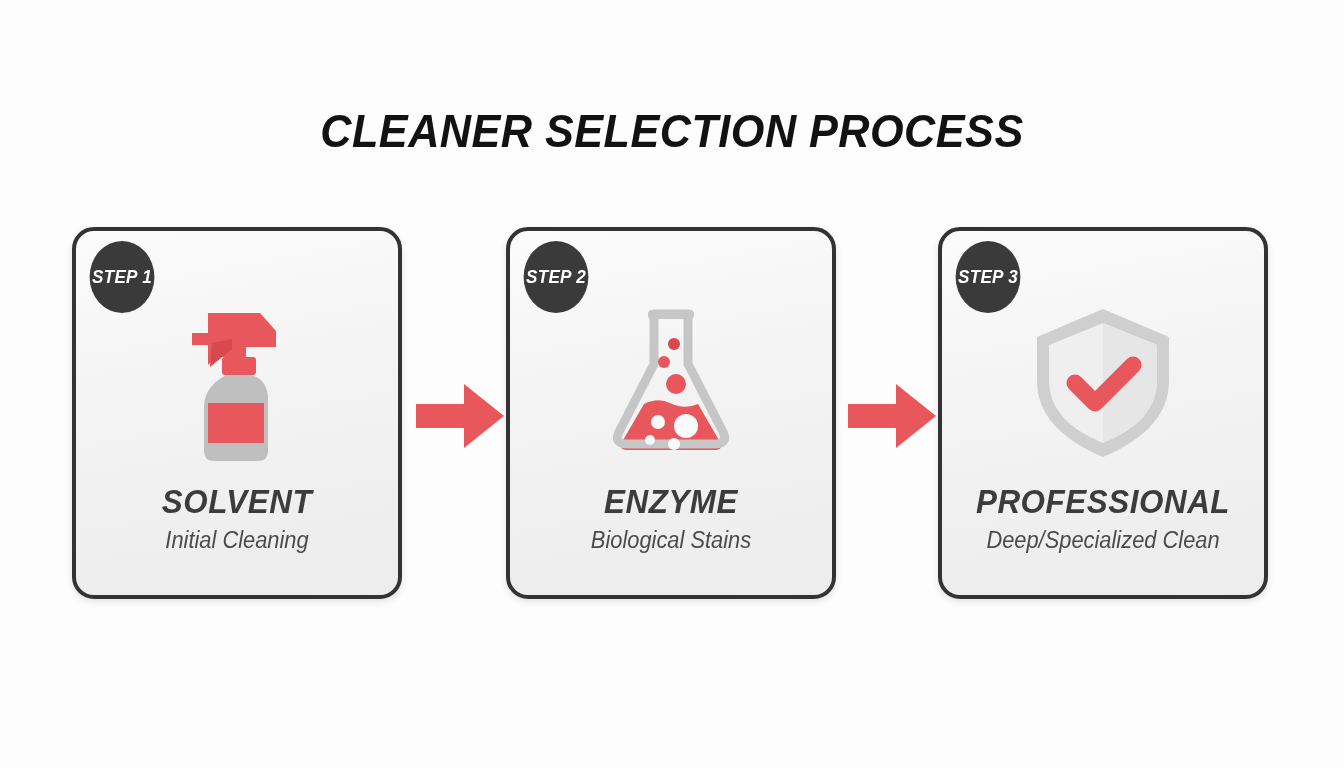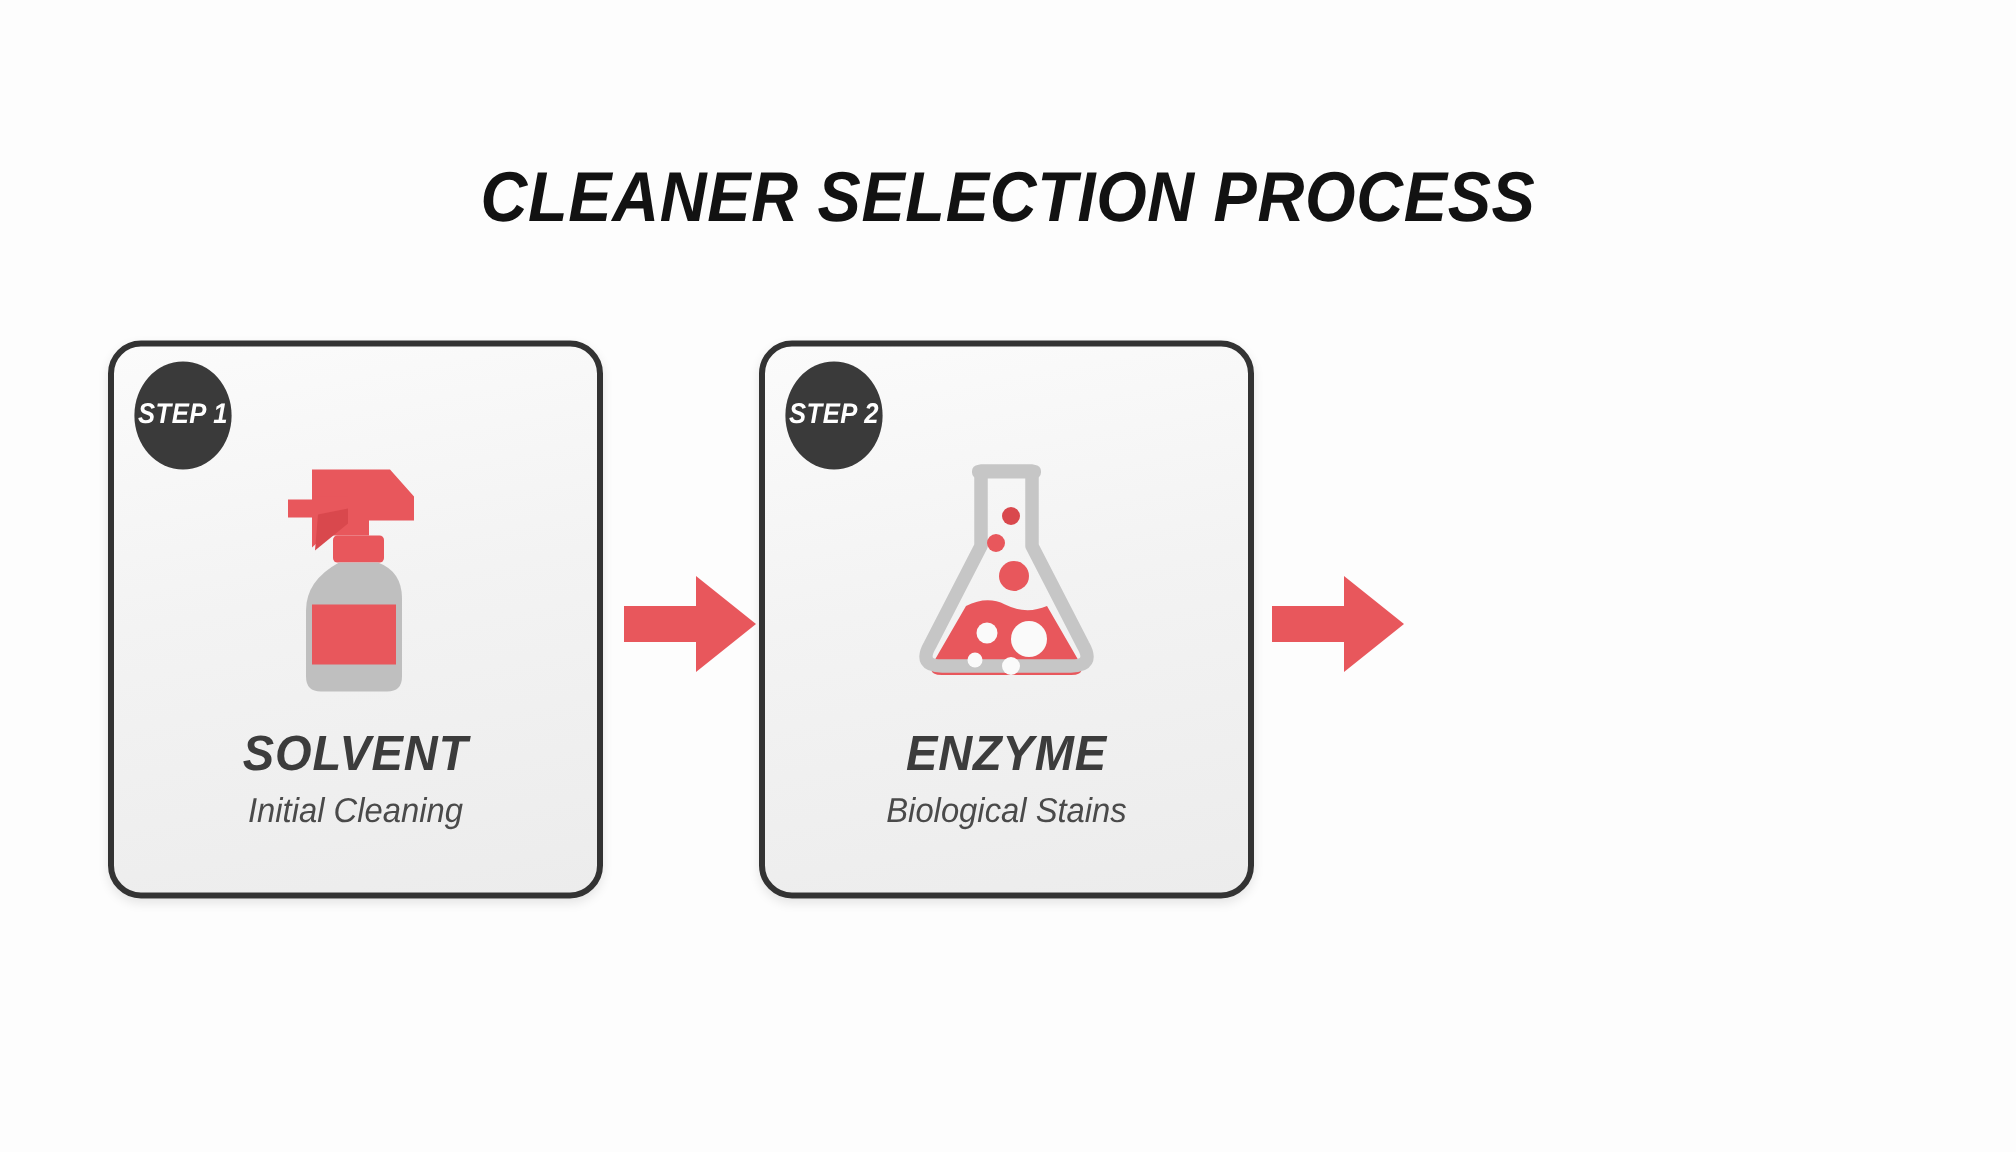--- a/index.html
+++ b/index.html
@@ -191,15 +191,30 @@
       <div class="card-label">ENZYME</div>
       <div class="card-sub">Biological Stains</div>
     </div>
 
     <div class="arrow arrow-2">
       <svg width="90" height="76" viewBox="0 0 90 76">
         <path d="M0 26 h48 v-20 l40 32 l-40 32 v-20 h-48 z" fill="#e8575c"></path>
       </svg>
     </div>
 
+    <div class="card card-3">
+      <div class="badge">STEP 3</div>
+
+      <div class="icon-wrap">
+        <svg width="148" height="160" viewBox="0 0 148 160">
+          <path d="M74 6 L140 34 v44 q0 48 -66 76 Q8 126 8 78 V34 z" fill="#cfcfcf"></path>
+          <path d="M74 20 L128 42 v36 q0 40 -54 62 Q20 118 20 78 V42 z" fill="#efefef"></path>
+          <path d="M74 20 L128 42 v36 q0 40 -54 62 z" fill="#e6e6e6"></path>
+          <path d="M46 80 l20 20 l38 -38" fill="none" stroke="#e8575c" stroke-width="17" stroke-linecap="round" stroke-linejoin="round"></path>
+        </svg>
+      </div>
+
+      <div class="card-label">PROFESSIONAL</div>
+      <div class="card-sub">Deep/Specialized Clean</div>
+    </div>
 
   </div>
 </div>
 
 </body></html>

